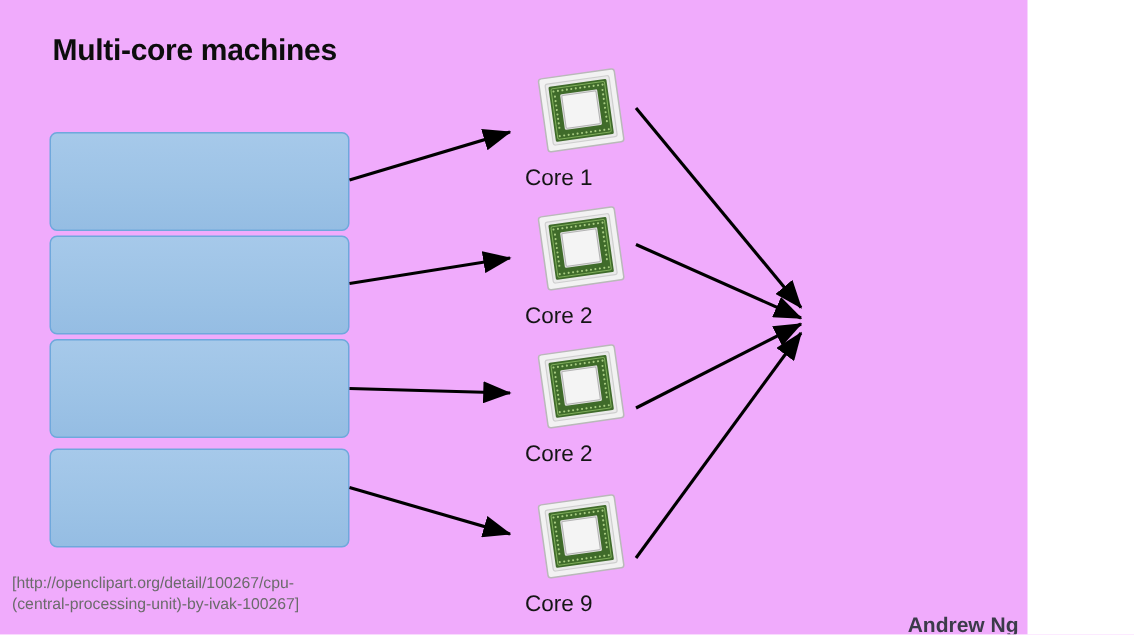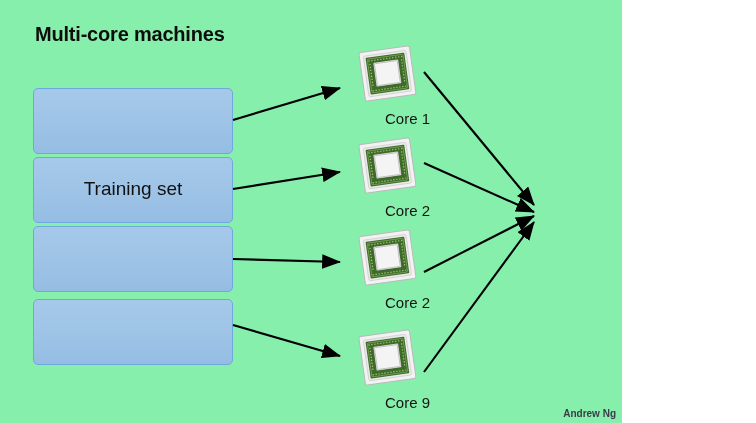--- a/index.html
+++ b/index.html
@@ -5,23 +5,23 @@
   html, body {
     margin: 0;
     padding: 0;
     background: #ffffff;
   }
   body {
     font-family: "Liberation Sans", sans-serif;
   }
   #slide {
     position: relative;
-    width: 622px;
+    width: 685px;
     height: 423px;
-    background: #86efac;
+    background: #f0abfc;
     overflow: hidden;
   }
 
   
   #slide-title {
     position: absolute;
     left: 35px;
     top: 23px;
     font-size: 20px;
     font-weight: bold;
@@ -65,21 +65,21 @@
   #core-group-1 { left: 350px; top: 42px; }
   #core-group-2 { left: 350px; top: 134px; }
   #core-group-3 { left: 350px; top: 226px; }
   #core-group-4 { left: 350px; top: 326px; }
 
   .core-label {
     position: absolute;
     top: 68px;
     left: 0;
     width: 80px;
-    text-align: right;
+    text-align: left;
     font-size: 15px;
     color: #151515;
     white-space: nowrap;
   }
 
   .cpu-icon {
     position: absolute;
     left: 6px;
     top: 0;
     width: 64px;
@@ -115,39 +115,38 @@
     font-size: 10.5px;
     line-height: 14px;
     color: #6b6b6b;
   }
   #attribution span { display: block; }
 
   #author-credit {
     position: absolute;
     right: 6px;
     top: 408px;
-    font-size: 10px;
+    font-size: 14px;
     font-weight: bold;
     color: #3b3b4a;
     white-space: nowrap;
   }
 </style>
 </head>
 <body>
 
 <div id="slide">
 
   <div id="slide-title">Multi-core machines</div>
 
   <div id="data-block-1" class="data-block"></div>
   <div id="data-block-2" class="data-block"></div>
   <div id="data-block-3" class="data-block"></div>
   <div id="data-block-4" class="data-block"></div>
 
-  <div id="training-set-label">Training set</div>
 
   <svg id="arrow-layer" viewBox="0 0 756 423">
     <defs>
       <marker id="arrowhead" markerWidth="9" markerHeight="7" refX="8.5" refY="3.5" orient="auto" markerUnits="strokeWidth">
         <polygon points="0 0, 9 3.5, 0 7" fill="#000000"></polygon>
       </marker>
     </defs>
 
     <line x1="233" y1="120" x2="340" y2="88" stroke="#000" stroke-width="2.1" marker-end="url(#arrowhead)"></line>
     <line x1="233" y1="189" x2="340" y2="172" stroke="#000" stroke-width="2.1" marker-end="url(#arrowhead)"></line>
@@ -379,17 +378,19 @@
           <circle cx="47.5" cy="38" r="0.7"></circle>
             <circle cx="47.5" cy="41" r="0.7"></circle>
         </g>
       </g>
     </svg>
     <div class="core-label">Core 9</div>
   </div>
 
 
   <div id="attribution">
+    <span>[http://openclipart.org/detail/100267/cpu-</span>
+    <span>(central-processing-unit)-by-ivak-100267]</span>
   </div>
 
   <div id="author-credit">Andrew Ng</div>
 
 </div>
 
 </body></html>

